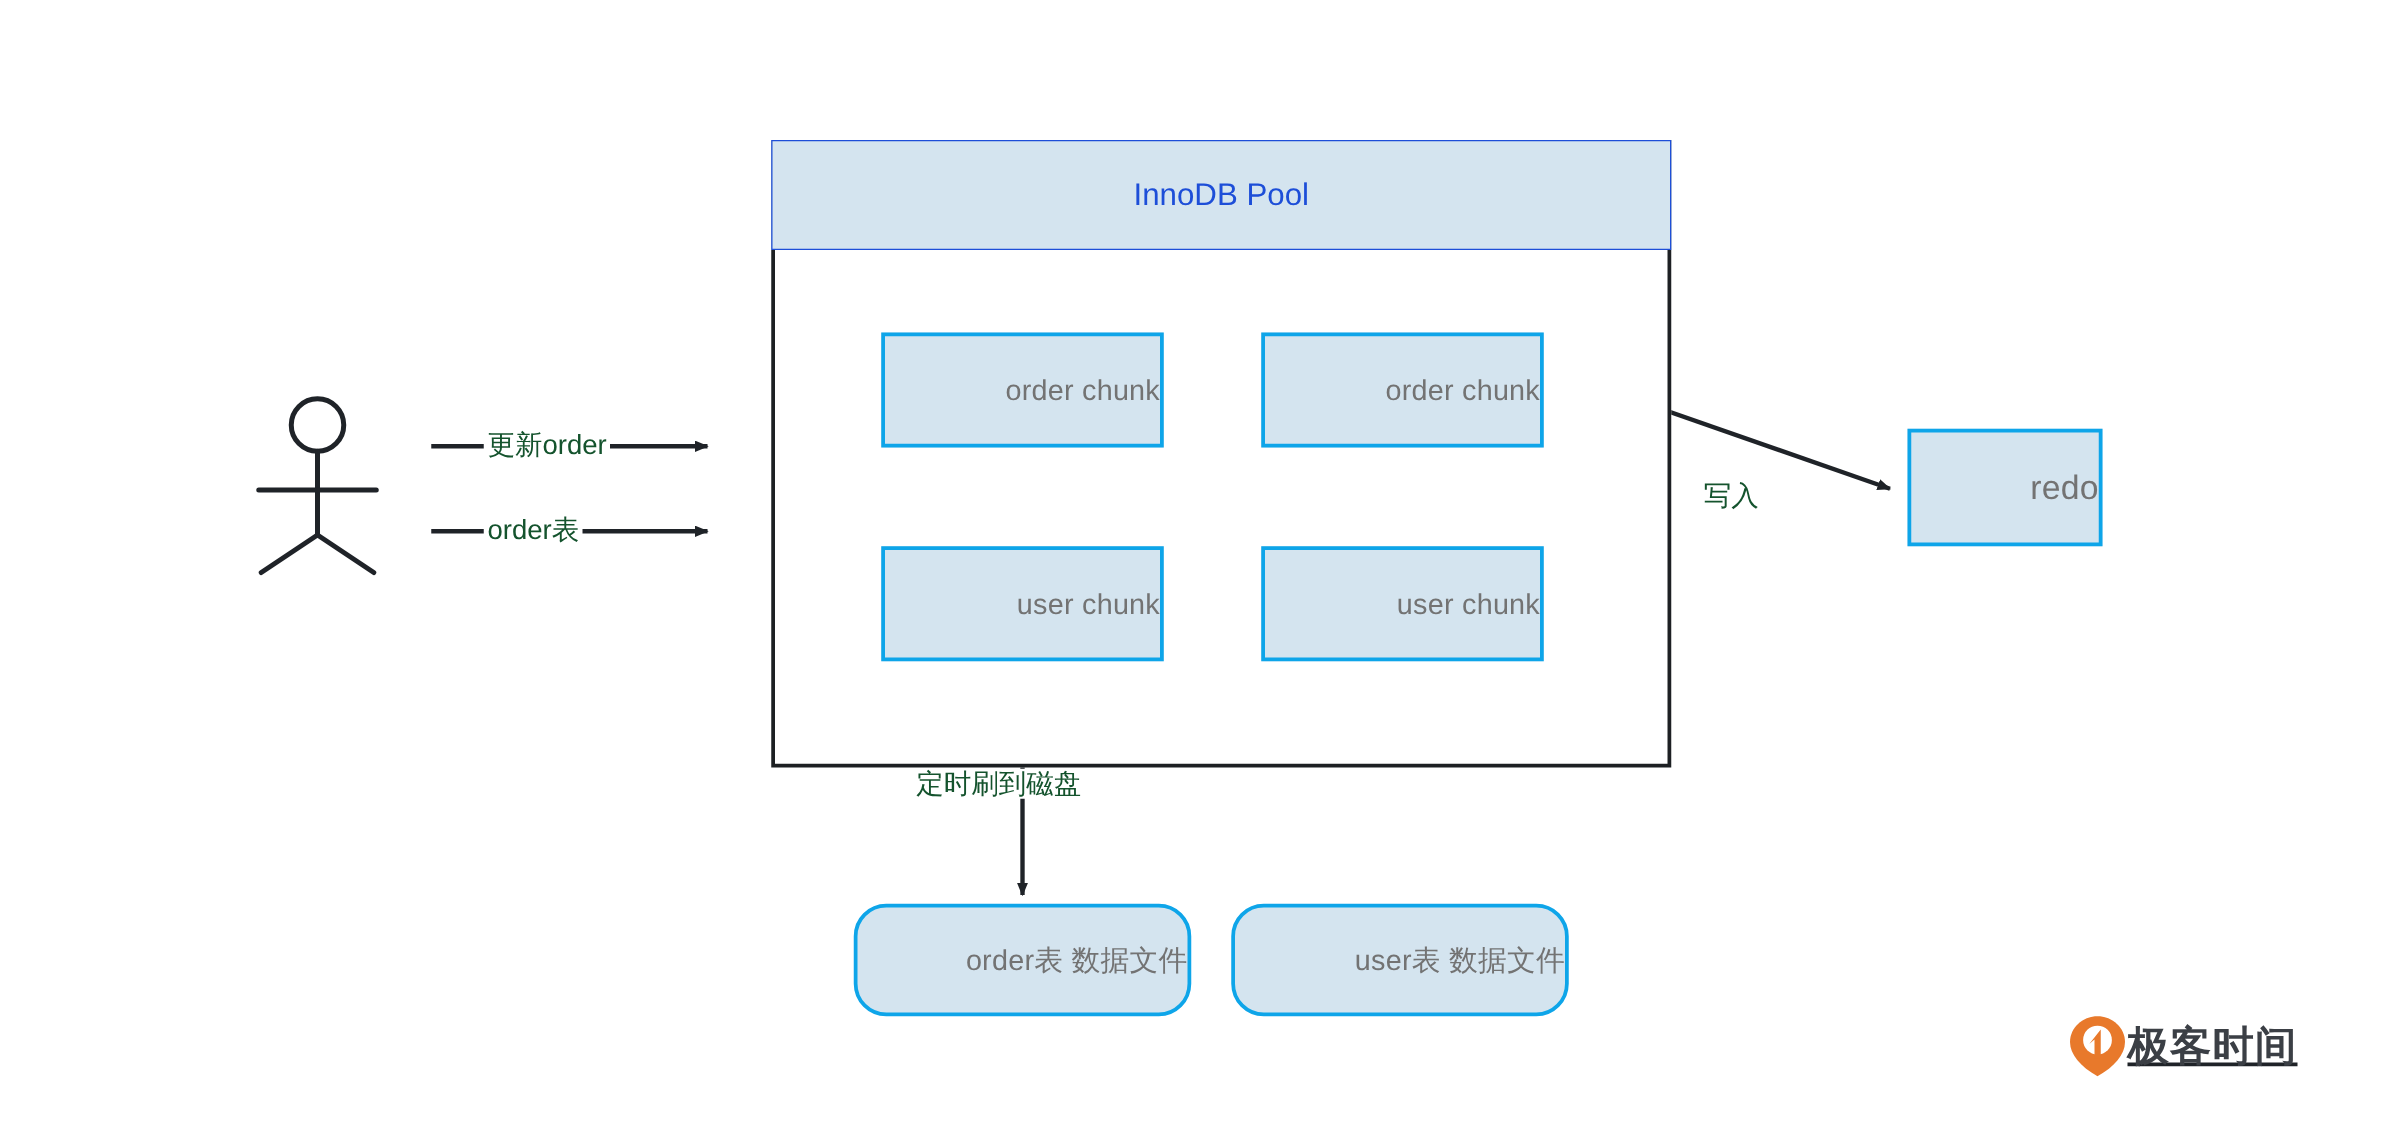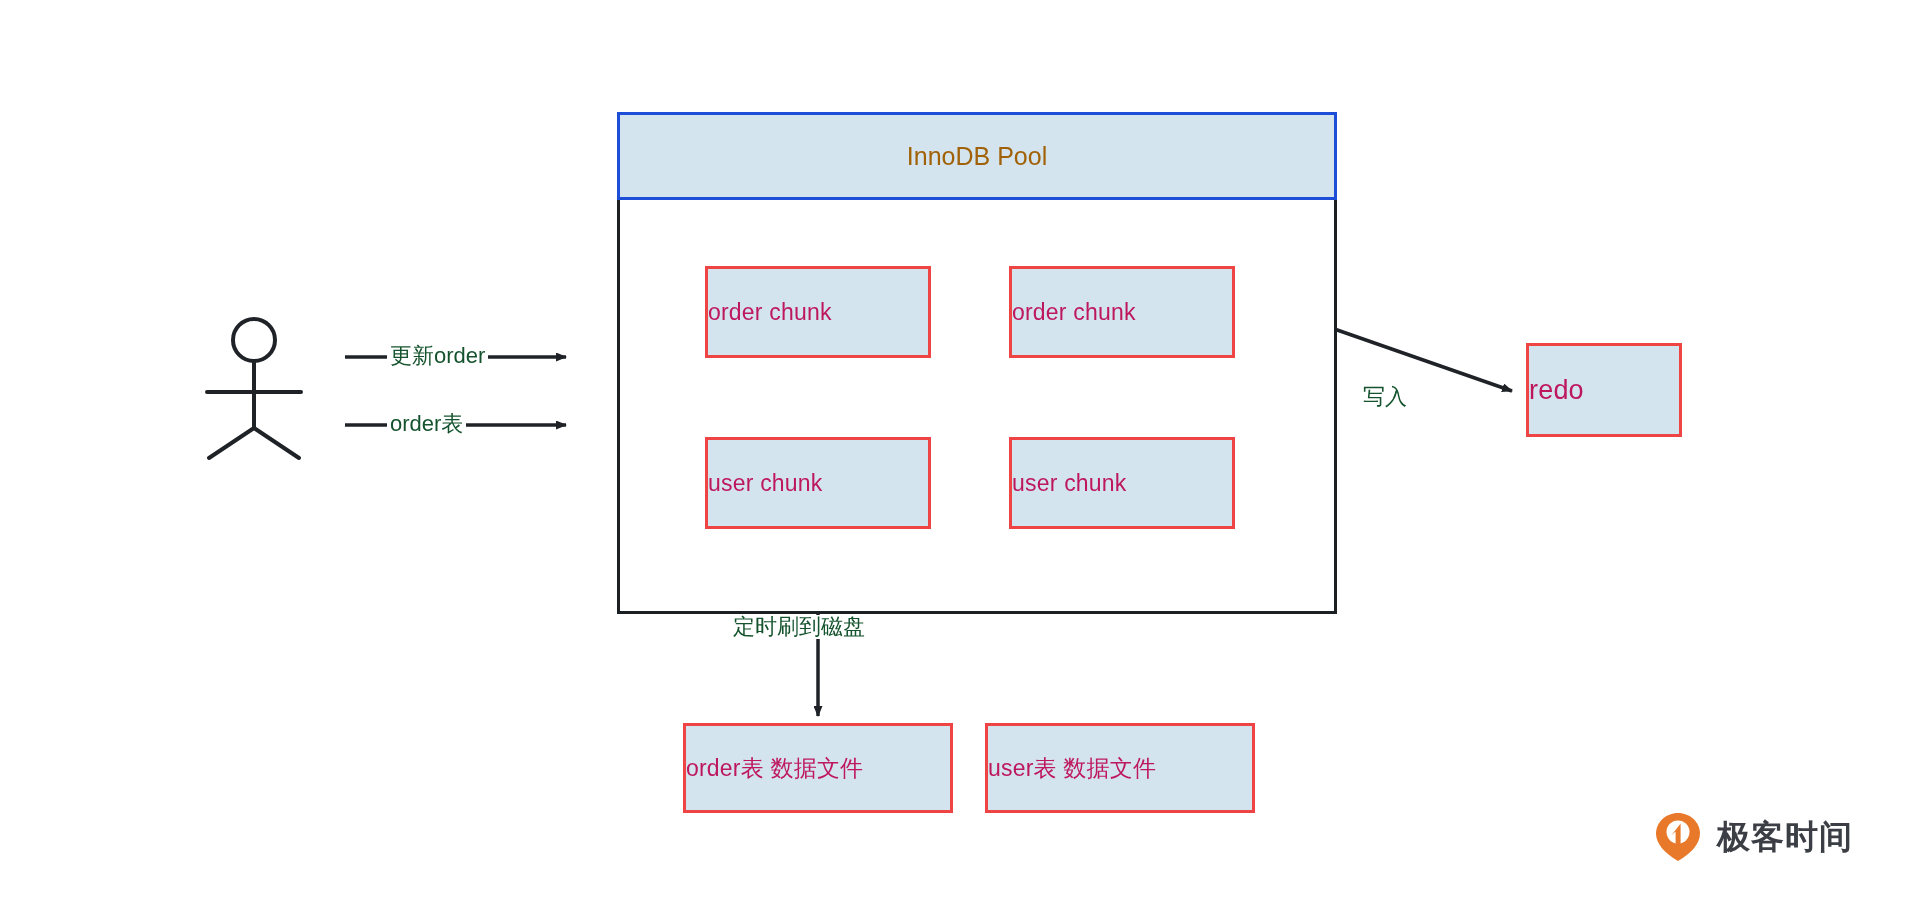--- a/index.html
+++ b/index.html
@@ -18,25 +18,25 @@
   #canvas {
     position: absolute;
     inset: 0;
     width: 1920px;
     height: 898px;
   }
   .node {
     position: absolute;
     box-sizing: border-box;
     background: #d4e4ef;
-    border: 3px solid #ef4444;
+    border: 3px solid #0ea5e9;
     display: flex;
     align-items: center;
-    justify-content: flex-start;
-    color: #be185d;
+    justify-content: flex-end;
+    color: #737373;
     letter-spacing: 0.2px;
     text-align: center;
   }
   
   #pool-container {
     left: 617px;
     top: 112px;
     width: 720px;
     height: 502px;
     background: #ffffff;
@@ -44,27 +44,27 @@
     box-sizing: border-box;
     position: absolute;
   }
   #pool-header {
     position: absolute;
     left: 617px;
     top: 112px;
     width: 720px;
     height: 88px;
     background: #d4e4ef;
-    border: 3px solid #1d4ed8;
+    border: 1px solid #1d4ed8;
     box-sizing: border-box;
     display: flex;
     align-items: center;
     justify-content: center;
     font-size: 25px;
-    color: #a16207;
+    color: #1d4ed8;
   }
   
   .chunk {
     width: 226px;
     height: 92px;
     font-size: 23px;
   }
   #chunk-order-1 { left: 705px; top: 266px; }
   #chunk-order-2 { left: 1009px; top: 266px; }
   #chunk-user-1  { left: 705px; top: 437px; }
@@ -76,20 +76,21 @@
     top: 343px;
     width: 156px;
     height: 94px;
     font-size: 27px;
   }
   
   .datafile {
     width: 270px;
     height: 90px;
     font-size: 23px;
+    border-radius: 26px;
   }
   #node-order-file { left: 683px; top: 723px; }
   #node-user-file  { left: 985px; top: 723px; }
 
   
   .edge-label {
     position: absolute;
     font-size: 22px;
     color: #14532d;
     background: #ffffff;
@@ -104,21 +105,22 @@
 
   
   #watermark {
     position: absolute;
     left: 1655px;
     top: 806px;
     width: 240px;
     height: 62px;
     display: flex;
     align-items: center;
-    gap: 16px;
+    gap: 1px;
+    text-decoration: underline;
   }
   #watermark-text {
     font-size: 33px;
     font-weight: 700;
     color: #3b3f45;
     letter-spacing: 1px;
     font-family: "DejaVu Sans", "Liberation Sans", sans-serif;
   }
 </style>
 </head>

